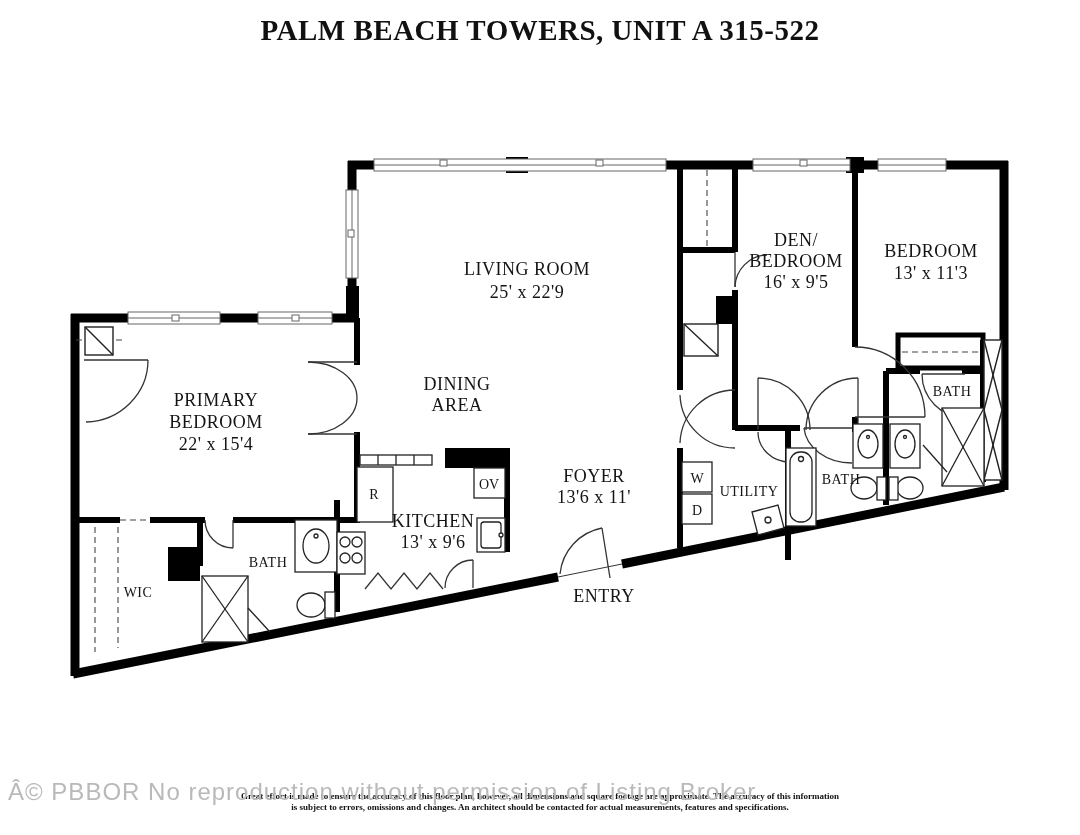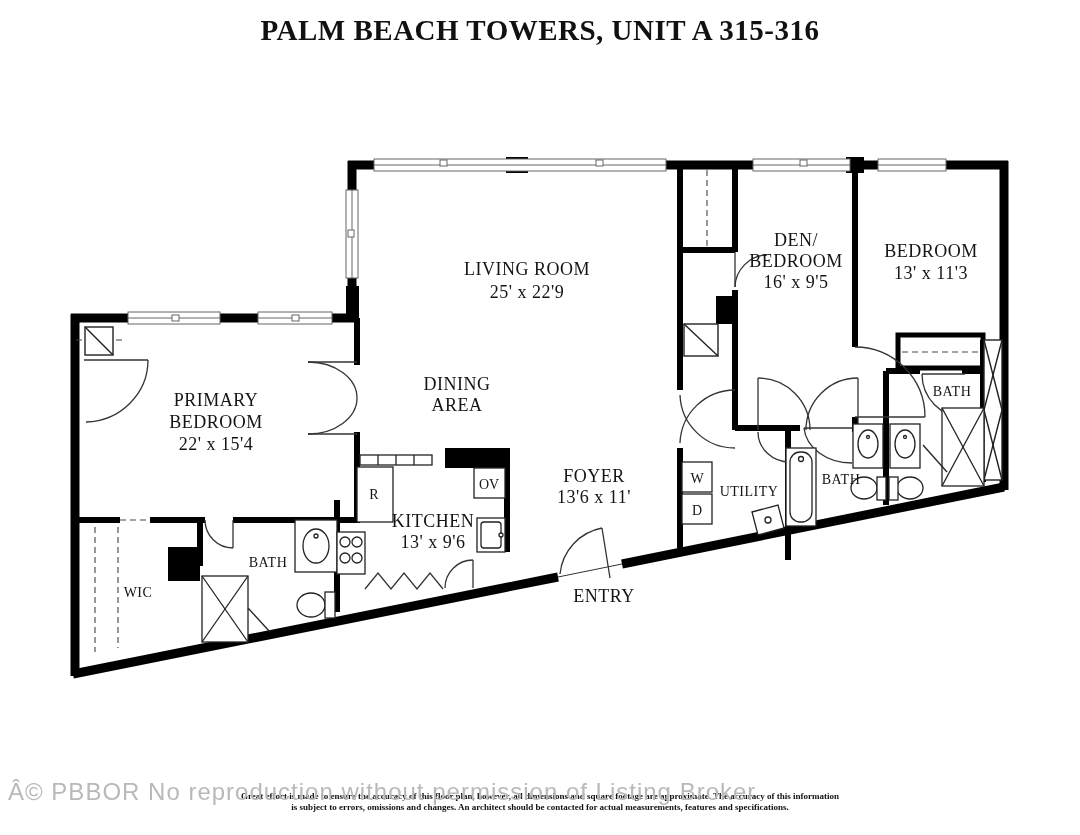--- a/index.html
+++ b/index.html
@@ -16,21 +16,21 @@
   svg text{font-family:"Liberation Serif",serif;fill:#141414;}
   .room-lbl{font-size:18px;letter-spacing:.5px;}
   .small-lbl{font-size:14px;letter-spacing:.5px;}
   .appl-lbl{font-size:14px;}
 </style>
 </head>
 <body>
 
 <div id="page">
 
-  <div id="title">PALM BEACH TOWERS, UNIT A 315-316</div>
+  <div id="title">PALM BEACH TOWERS, UNIT A 315-522</div>
 
   <svg id="plan-svg" width="1080" height="835" viewBox="0 0 1080 835">
 
     <g stroke="#000" stroke-width="9" fill="none">
       <line x1="348" y1="165" x2="1008" y2="165"></line>
       <line x1="1004" y1="161" x2="1004" y2="490"></line>
       <line x1="1004" y1="487" x2="622" y2="564"></line>
       <line x1="558" y1="577" x2="73" y2="674"></line>
       <line x1="75" y1="676" x2="75" y2="314"></line>
       <line x1="71" y1="318" x2="357" y2="318"></line>

